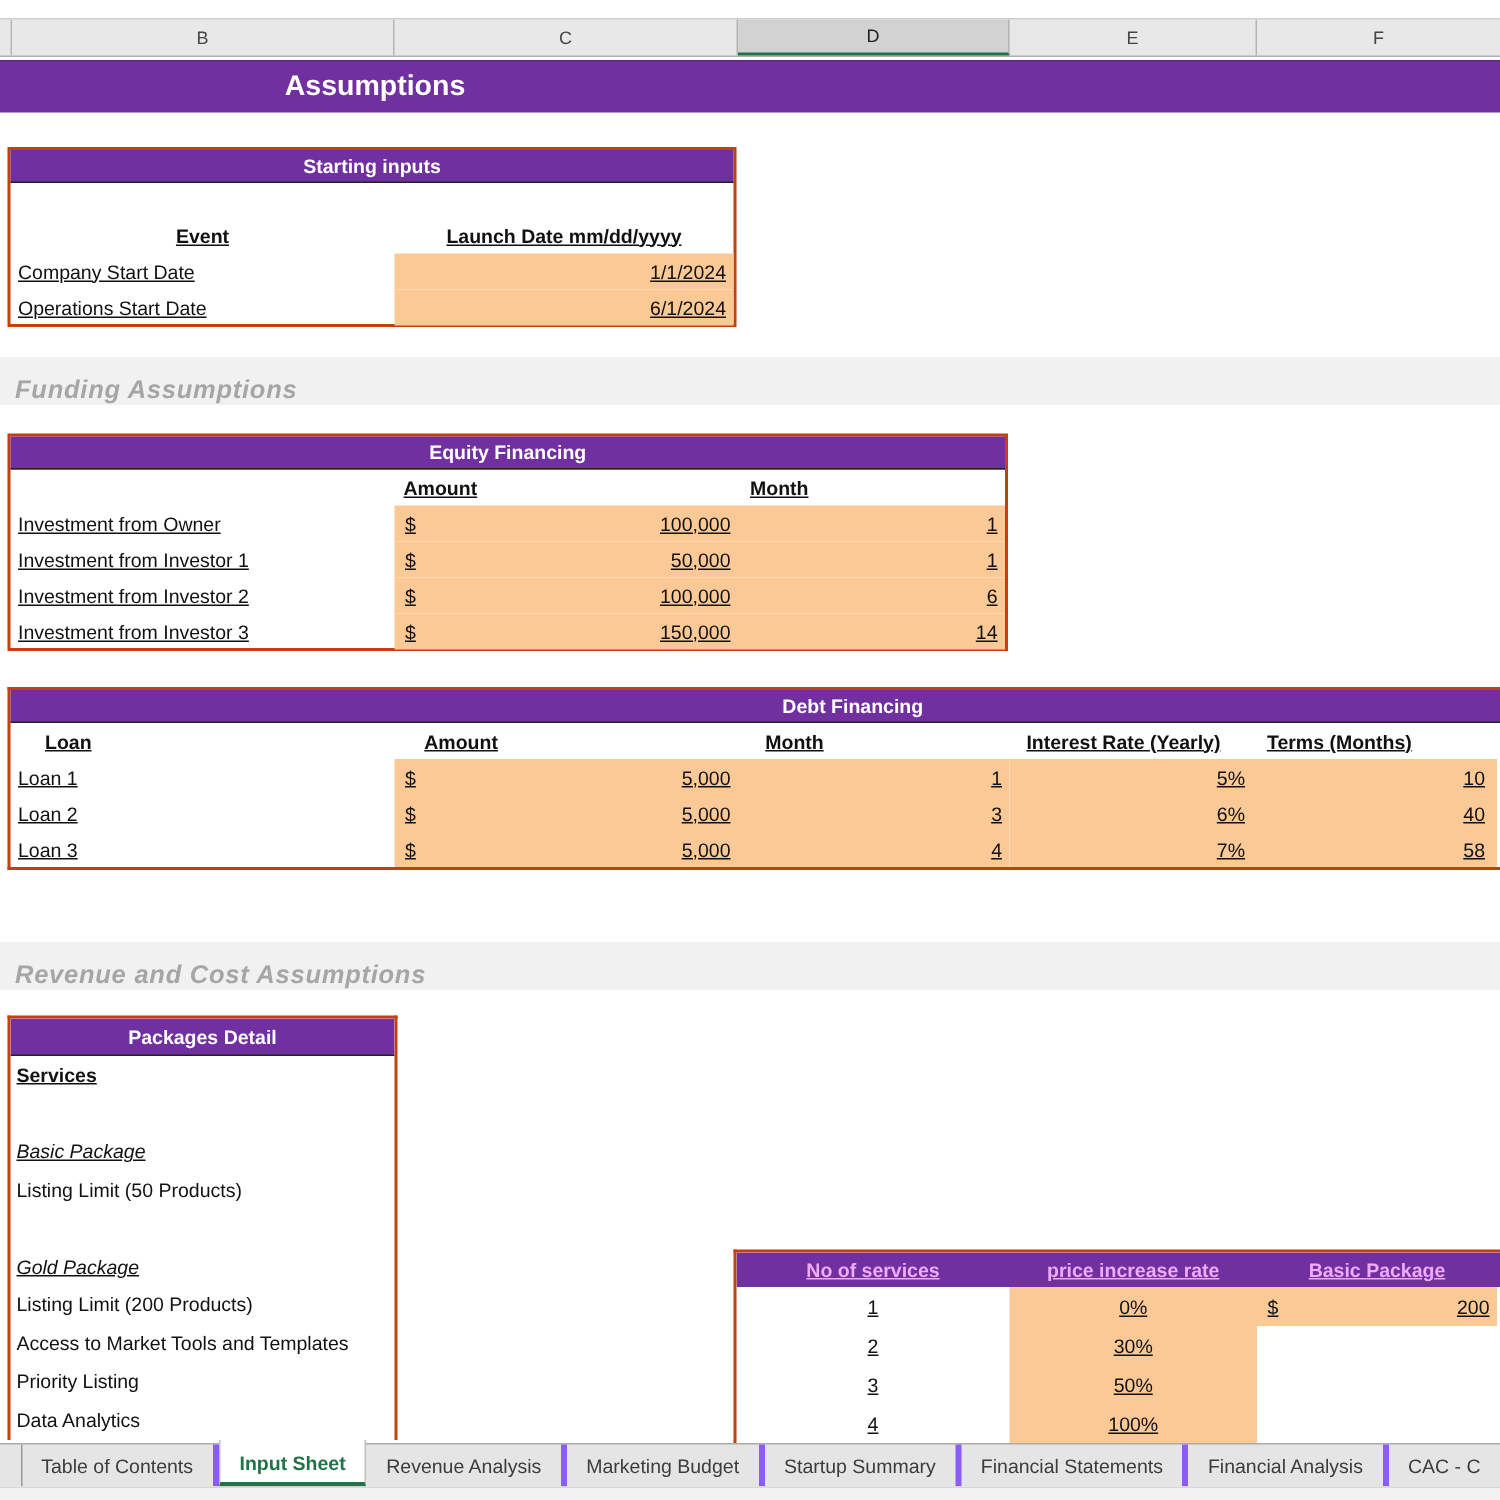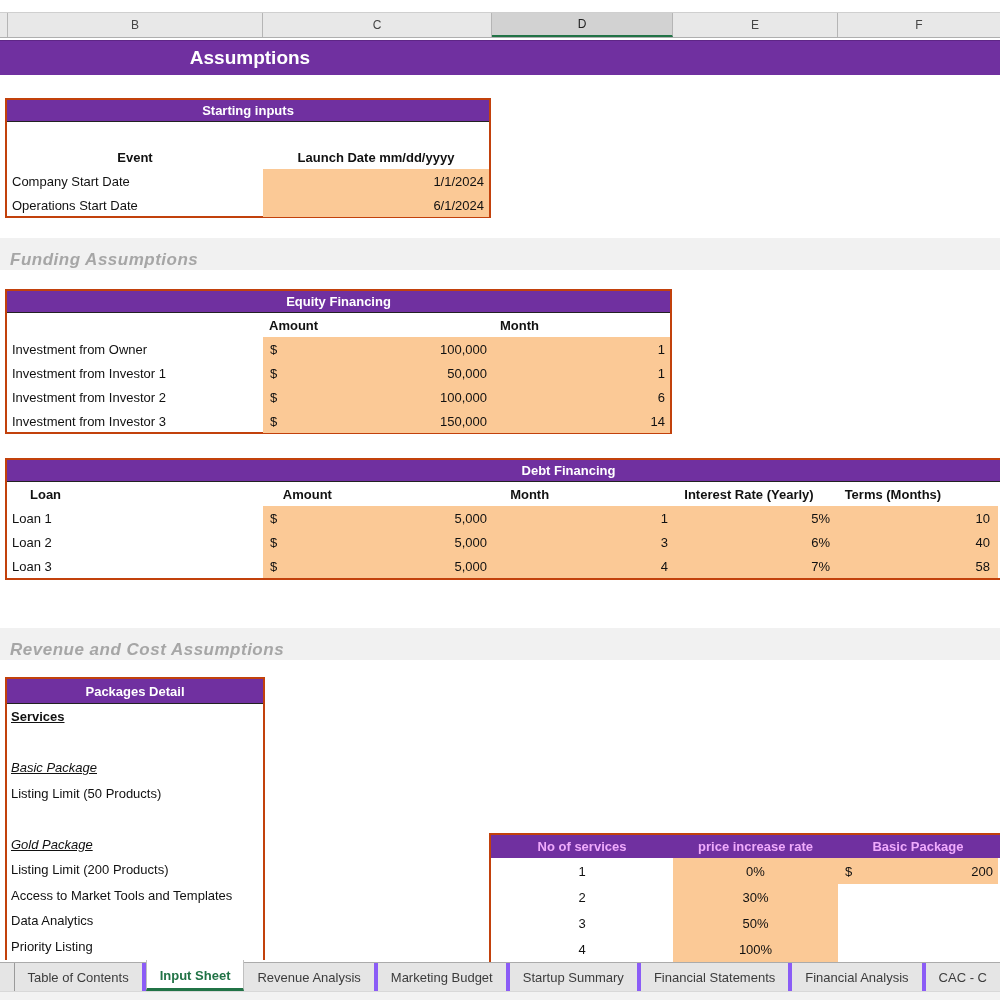--- a/index.html
+++ b/index.html
@@ -23,21 +23,21 @@
 
   
   .section-band{position:absolute;left:0;width:1000px;height:32px;background:#F1F1F1;display:flex;align-items:flex-end;}
   .section-band span{font-size:17px;font-weight:bold;font-style:italic;color:#A6A6A6;padding-left:10px;letter-spacing:.5px;}
 
   
   .xtable{position:absolute;background:#fff;border:2px solid #c2410c;box-sizing:border-box;}
   .ptitle{background:#7030A0;color:#fff;font-weight:bold;font-size:13px;display:flex;
           align-items:center;justify-content:center;border-bottom:1px solid #222;}
   .trow{display:flex;box-sizing:border-box;}
-  .tcell{box-sizing:border-box;display:flex;align-items:center;overflow:hidden;white-space:nowrap;}
+  .tcell{box-sizing:border-box;display:flex;align-items:center;overflow:hidden;white-space:nowrap;text-decoration:underline;}
   .orange{background:#FBC996;}
   .b{font-weight:bold;}
   .lpad{padding-left:5px;} .rpad{justify-content:flex-end;padding-right:5px;}
   .money{justify-content:space-between;padding-left:7px;padding-right:5px;}
   .center{justify-content:center;}
 
   
   #tbl-start{left:5px;top:98px;width:486px;height:120px;}
   #tbl-start .ptitle{height:21px;}
   #tbl-start .blankrow{height:23px;}
@@ -215,22 +215,22 @@
   <div id="tbl-packages" class="xtable">
     <div class="ptitle">Packages Detail</div>
     <div class="prow bold-underline">Services</div>
     <div class="prow"></div>
     <div class="prow italic-underline">Basic Package</div>
     <div class="prow">Listing Limit (50 Products)</div>
     <div class="prow"></div>
     <div class="prow italic-underline">Gold Package</div>
     <div class="prow">Listing Limit (200 Products)</div>
     <div class="prow">Access to Market Tools and Templates</div>
+    <div class="prow">Priority Listing</div>
     <div class="prow">Data Analytics</div>
-    <div class="prow">Priority Listing</div>
   </div>
 
   <div id="tbl-services" class="xtable">
     <div class="phead">
       <div class="tcell cD">No of services</div>
       <div class="tcell cE">price increase rate</div>
       <div class="tcell cF">Basic Package</div>
     </div>
     <div class="trow">
       <div class="tcell cD center">1</div>

